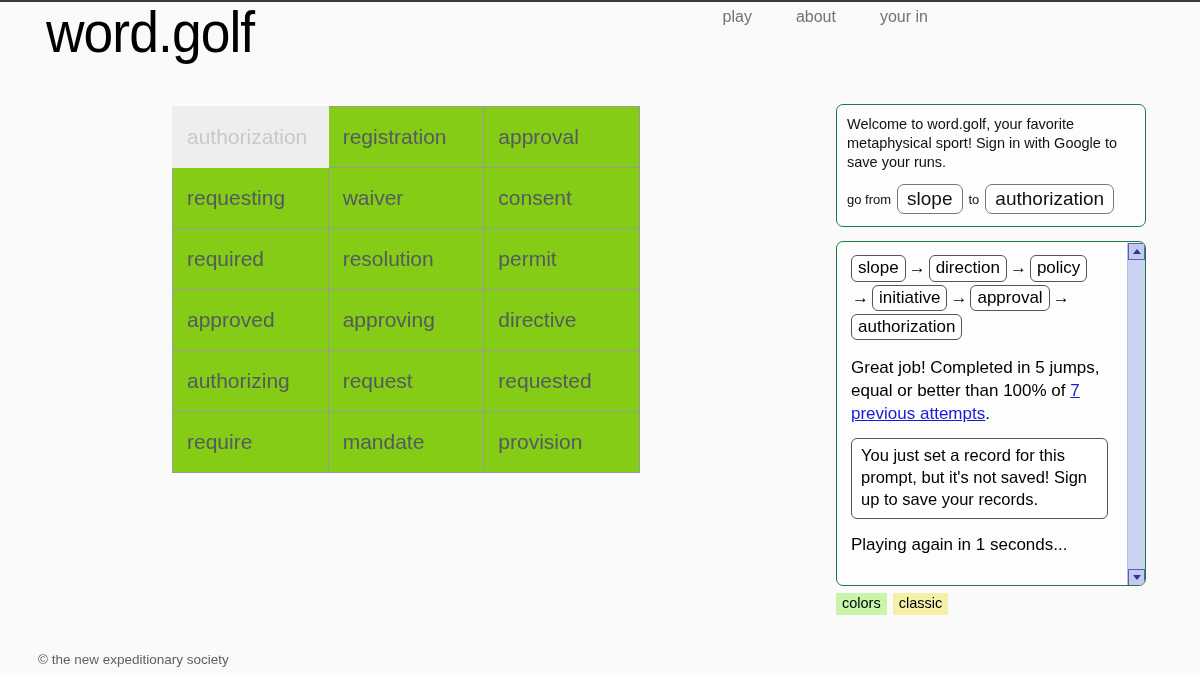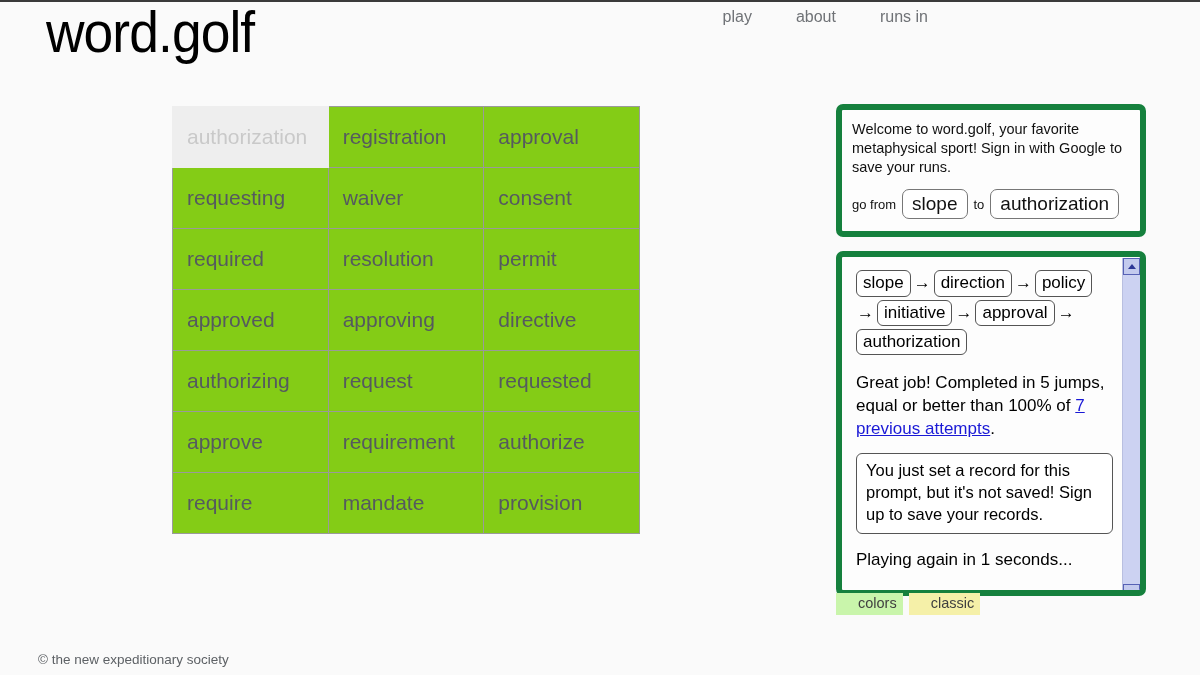--- a/index.html
+++ b/index.html
@@ -89,21 +89,21 @@
 
   
   #side {
     position: absolute;
     left: 836px;
     top: 104px;
     width: 310px;
   }
 
   .panel {
-    border: 6px solid #15803d;
+    border: 1px solid #15803d;
     border-radius: 7px;
     background: #fdfdfd;
     box-sizing: border-box;
   }
 
   #welcome-panel {
     padding: 10px 10px 12px 10px;
     width: 310px;
   }
   #welcome-text {
@@ -234,22 +234,22 @@
   
   #badges {
     position: absolute;
     left: 836px;
     top: 593px;
     display: flex;
     gap: 6px;
   }
   .badge {
     font-size: 14.5px;
-    padding: 2px 6px 3px 22px;
-    color: #404040;
+    padding: 2px 6px 3px 6px;
+    color: #000000;
     cursor: pointer;
     line-height: 1.2;
   }
   .badge.colors  { background: #c9f5ab; }
   .badge.classic { background: #f5f0a8; }
 
   
   #footer {
     position: absolute;
     left: 18px;
@@ -262,21 +262,21 @@
 </head>
 <body>
 
 <div id="top-rule"></div>
 
 <div id="header">
   <div id="site-title">word.golf</div>
   <div id="nav">
     <a>play</a>
     <a>about</a>
-    <a>runs in</a>
+    <a>your in</a>
   </div>
 </div>
 
 <table id="word-grid">
   <tbody>
     <tr>
       <td class="used">authorization</td>
       <td>registration</td>
       <td>approval</td>
     </tr>
@@ -292,25 +292,20 @@
     </tr>
     <tr>
       <td>approved</td>
       <td>approving</td>
       <td>directive</td>
     </tr>
     <tr>
       <td>authorizing</td>
       <td>request</td>
       <td>requested</td>
-    </tr>
-    <tr>
-      <td>approve</td>
-      <td>requirement</td>
-      <td>authorize</td>
     </tr>
     <tr>
       <td>require</td>
       <td>mandate</td>
       <td>provision</td>
     </tr>
   </tbody>
 </table>
 
 <div id="side">

